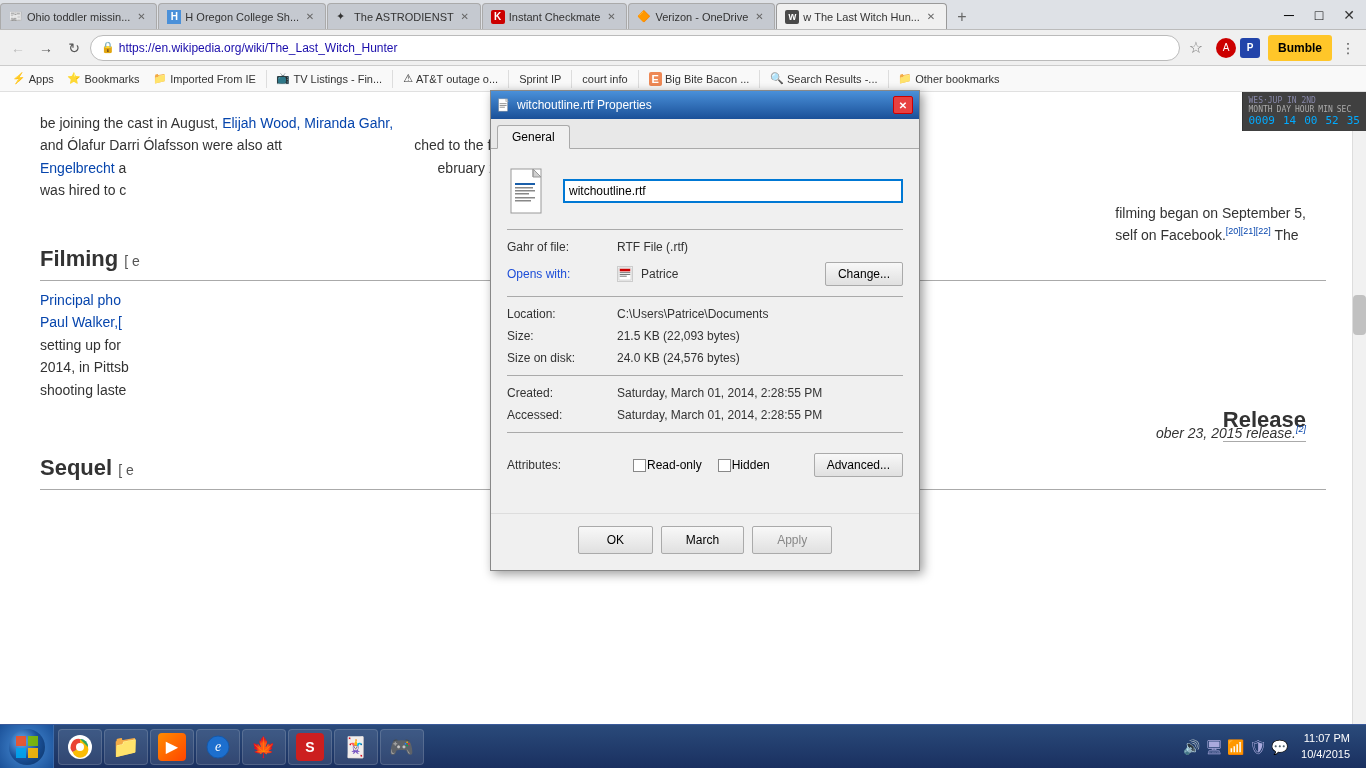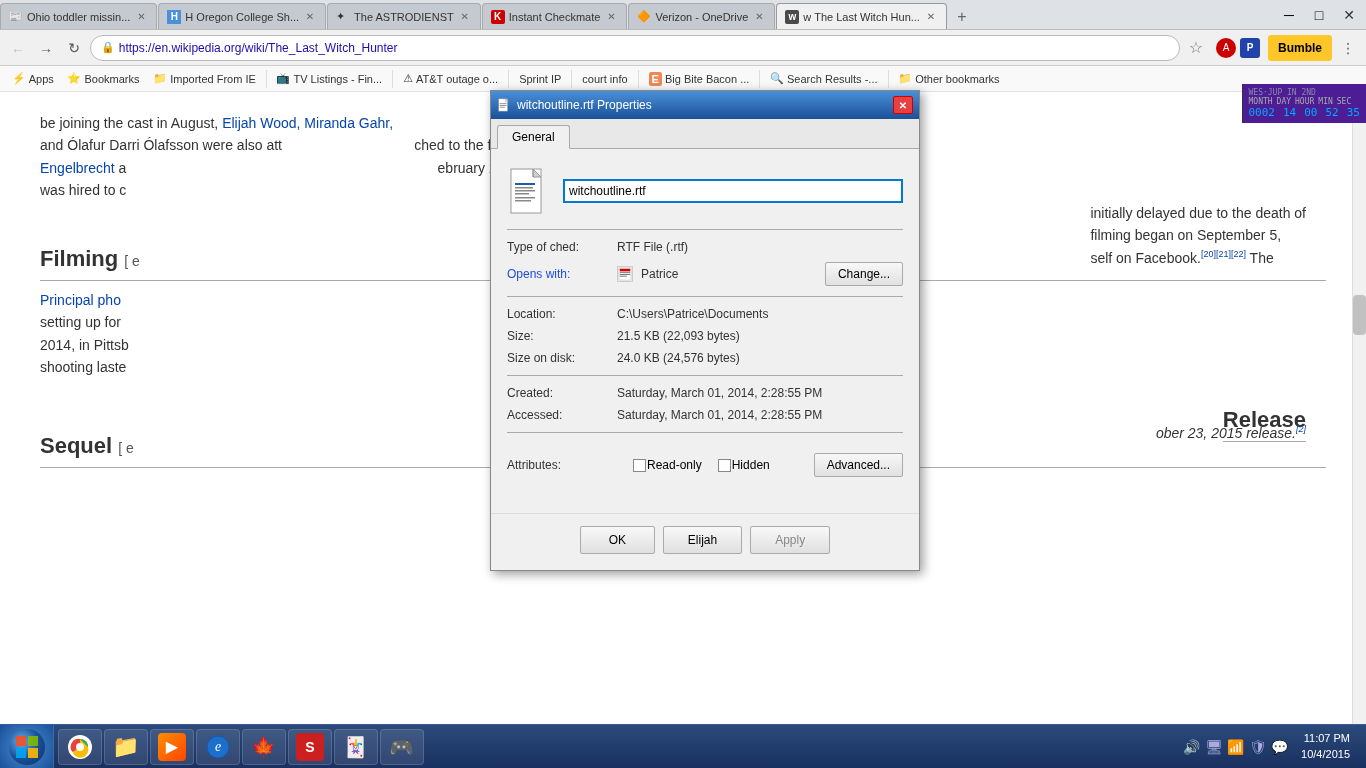--- a/index.html
+++ b/index.html
@@ -37,21 +37,21 @@
 
     
     .page-content { position: absolute; top: 92px; left: 0; right: 0; bottom: 0; background: white; overflow: hidden; }
     .wiki-content { padding: 20px 40px; color: #333; line-height: 1.6; }
     .wiki-text { font-size: 14px; }
     .wiki-link { color: #0645ad; text-decoration: none; }
     .wiki-heading { font-size: 22px; font-weight: bold; margin: 20px 0 8px; border-bottom: 1px solid #aaa; padding-bottom: 4px; }
     .superscript { font-size: 9px; vertical-align: super; color: #0645ad; }
 
     
-    .clock-widget { position: absolute; top: 84px; right: 0; background: #4c1d95; color: #00aaff; font-family: monospace; font-size: 10px; padding: 4px 6px; z-index: 5; border-left: 1px solid #333; }
+    .clock-widget { position: absolute; top: 92px; right: 0; background: #404040; color: #00aaff; font-family: monospace; font-size: 10px; padding: 4px 6px; z-index: 5; border-left: 1px solid #333; }
 
     
     .scrollbar { position: absolute; right: 0; top: 0; bottom: 0; width: 14px; background: #f1f1f1; border-left: 1px solid #ddd; }
     .scrollbar-thumb { position: absolute; top: 30%; width: 100%; height: 40px; background: #c1c1c1; border-radius: 4px; }
 
     
     .taskbar { position: absolute; bottom: 0; left: 0; right: 0; height: 44px; background: linear-gradient(to bottom, #2a4a7a, #1a3060); display: flex; align-items: center; border-top: 1px solid #3a5a9a; z-index: 100; }
     .start-btn { width: 54px; height: 44px; display: flex; align-items: center; justify-content: center; background: radial-gradient(circle, #4a90d9, #1a5098); cursor: pointer; border-right: 1px solid #3a6aaa; }
     .start-orb { width: 36px; height: 36px; border-radius: 50%; background: radial-gradient(circle at 35% 35%, #6ab0f0, #1a5098, #0a3060); display: flex; align-items: center; justify-content: center; }
     .taskbar-items { display: flex; gap: 2px; padding: 0 4px; flex: 1; align-items: center; }
@@ -236,32 +236,34 @@
       </p>
       <p class="wiki-text">
         was hired to c
       </p>
       <br>
       <h2 class="wiki-heading">Filming <span style="font-size:14px;font-weight:normal;color:#555;">[ e</span></h2>
       <p class="wiki-text">
         <a class="wiki-link">Principal pho</a>
       </p>
       <p class="wiki-text">
+        <a class="wiki-link">Paul Walker,[</a>
+      </p>
+      <p class="wiki-text">
         setting up for
       </p>
       <p class="wiki-text">
         2014, in Pittsb
       </p>
       <p class="wiki-text">
         shooting laste
       </p>
       <br>
       
       <div style="position:absolute;right:60px;top:110px;">
-        <p class="wiki-text">initially delayed due to the death of</p>
         <p class="wiki-text">filming began on September 5,</p>
         <p class="wiki-text">self on Facebook.<sup class="superscript">[20][21][22]</sup> The</p>
       </div>
       <h2 class="wiki-heading" style="position:absolute;right:60px;top:290px;">Release</h2>
       <p class="wiki-text" style="position:absolute;right:60px;top:330px;font-style:italic;">
         ober 23, 2015 release.<sup class="superscript">[2]</sup>
       </p>
       <h2 class="wiki-heading" style="margin-top:30px;">Sequel <span style="font-size:14px;font-weight:normal;color:#555;">[ e</span></h2>
     </div>
 
@@ -275,21 +277,21 @@
       <span>WES·JUP IN 2ND</span>
     </div>
     <div style="color:#aaa;font-size:8px;display:flex;gap:4px;">
       <span>MONTH</span>
         <span>DAY</span>
         <span>HOUR</span>
         <span>MIN</span>
         <span>SEC</span>
     </div>
     <div style="color:#00aaff;font-size:11px;font-family:monospace;display:flex;gap:8px;">
-      <span>0002</span>
+      <span>0009</span>
       <span>14</span>
       <span>00</span>
       <span>52</span>
       <span>35</span>
     </div>
   </div>
 
 </div>
 
 <div class="dialog-overlay">
@@ -329,21 +331,21 @@
             <rect x="6" y="30" width="20" height="1.5" fill="#888"></rect>
             <rect x="6" y="33" width="16" height="1.5" fill="#888"></rect>
           </svg>
         </div>
         <input type="text" class="file-name-input" value="witchoutline.rtf" style="">
       </div>
 
       <div class="dialog-separator"></div>
 
       <div class="dialog-row">
-        <span class="dialog-label">Type of ched:</span>
+        <span class="dialog-label">Gahr of file:</span>
         <span class="dialog-value">RTF File (.rtf)</span>
       </div>
 
       <div class="opens-with-row">
         <span class="opens-with-label">Opens with:</span>
         <div class="opens-with-content">
           <div class="wordpad-icon-wrap">
             <svg width="16" height="16" viewBox="0 0 16 16">
               <rect x="1" y="1" width="14" height="14" fill="#fff" stroke="#ccc"></rect>
               <rect x="2" y="2" width="12" height="3" fill="#c00"></rect>
@@ -399,21 +401,21 @@
           <div class="checkbox-box"></div>
           <span>Hidden</span>
         </label>
         <button class="advanced-btn">Advanced...</button>
       </div>
 
     </div>
 
     <div class="dialog-footer">
       <button class="footer-btn ok">OK</button>
-      <button class="footer-btn">Elijah</button>
+      <button class="footer-btn">March</button>
       <button class="footer-btn apply">Apply</button>
     </div>
 
   </div>
 </div>
 
 <div class="taskbar">
 
   <div class="start-btn">
     <div class="start-orb">

